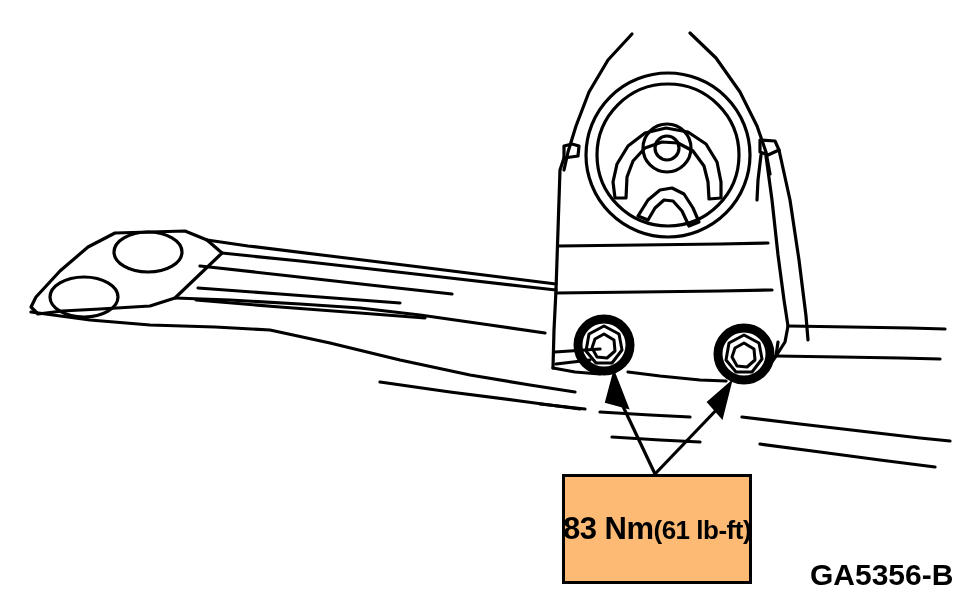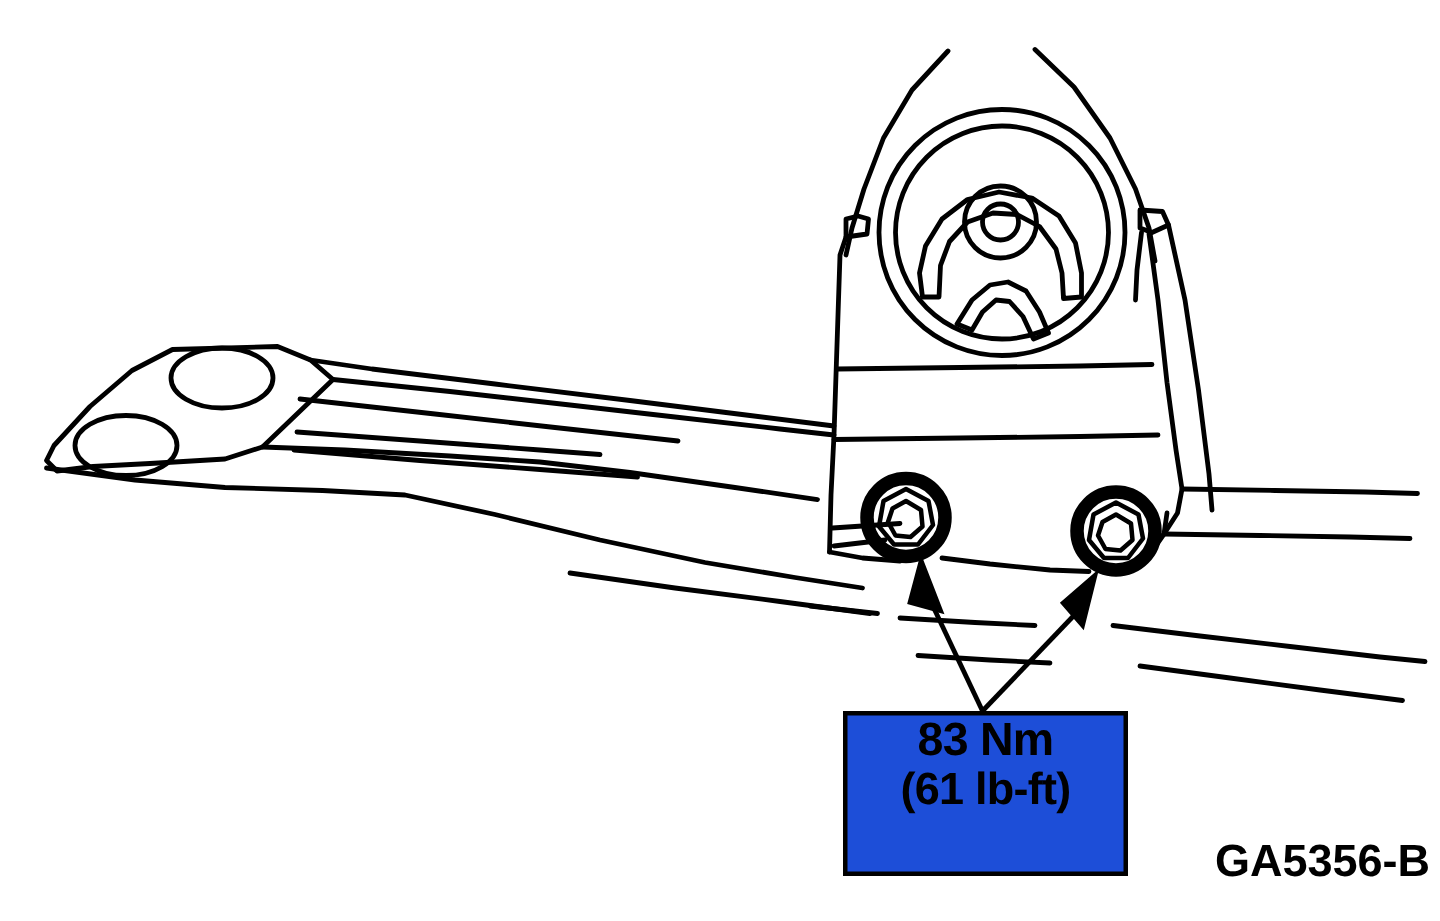--- a/index.html
+++ b/index.html
@@ -25,38 +25,38 @@
     width: 960px;
     height: 614px;
   }
   .callout-box {
     position: absolute;
     left: 562px;
     top: 474px;
     width: 190px;
     height: 110px;
     border: 3px solid #000000;
-    background: #1d4ed8;
+    background: #fdba74;
     box-sizing: border-box;
     display: flex;
-    flex-direction: column;
+    flex-direction: row;
     align-items: center;
-    justify-content: flex-start;
+    justify-content: center;
     line-height: 1.02;
   }
   .callout-line {
     font-family: "Liberation Sans", sans-serif;
     font-weight: bold;
     font-size: 31px;
     color: #000000;
     letter-spacing: -0.5px;
     white-space: nowrap;
   }
   .callout-line.secondary {
-    font-size: 30px;
+    font-size: 26px;
     margin-top: 3px;
   }
   .ref-label {
     position: absolute;
     left: 810px;
     top: 558px;
     font-family: "Liberation Sans", sans-serif;
     font-weight: bold;
     font-size: 30px;
     color: #000000;

